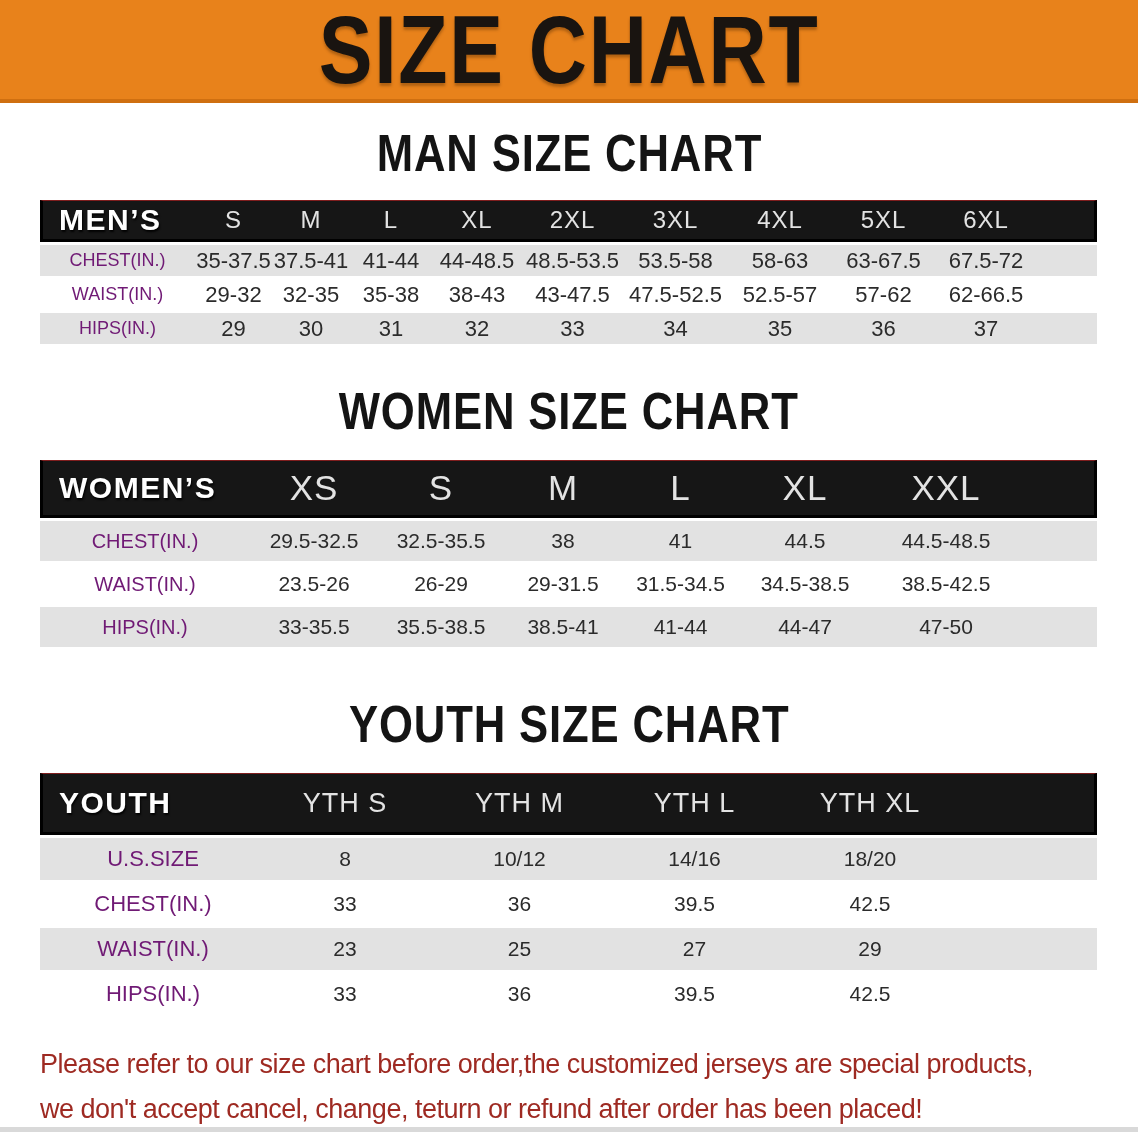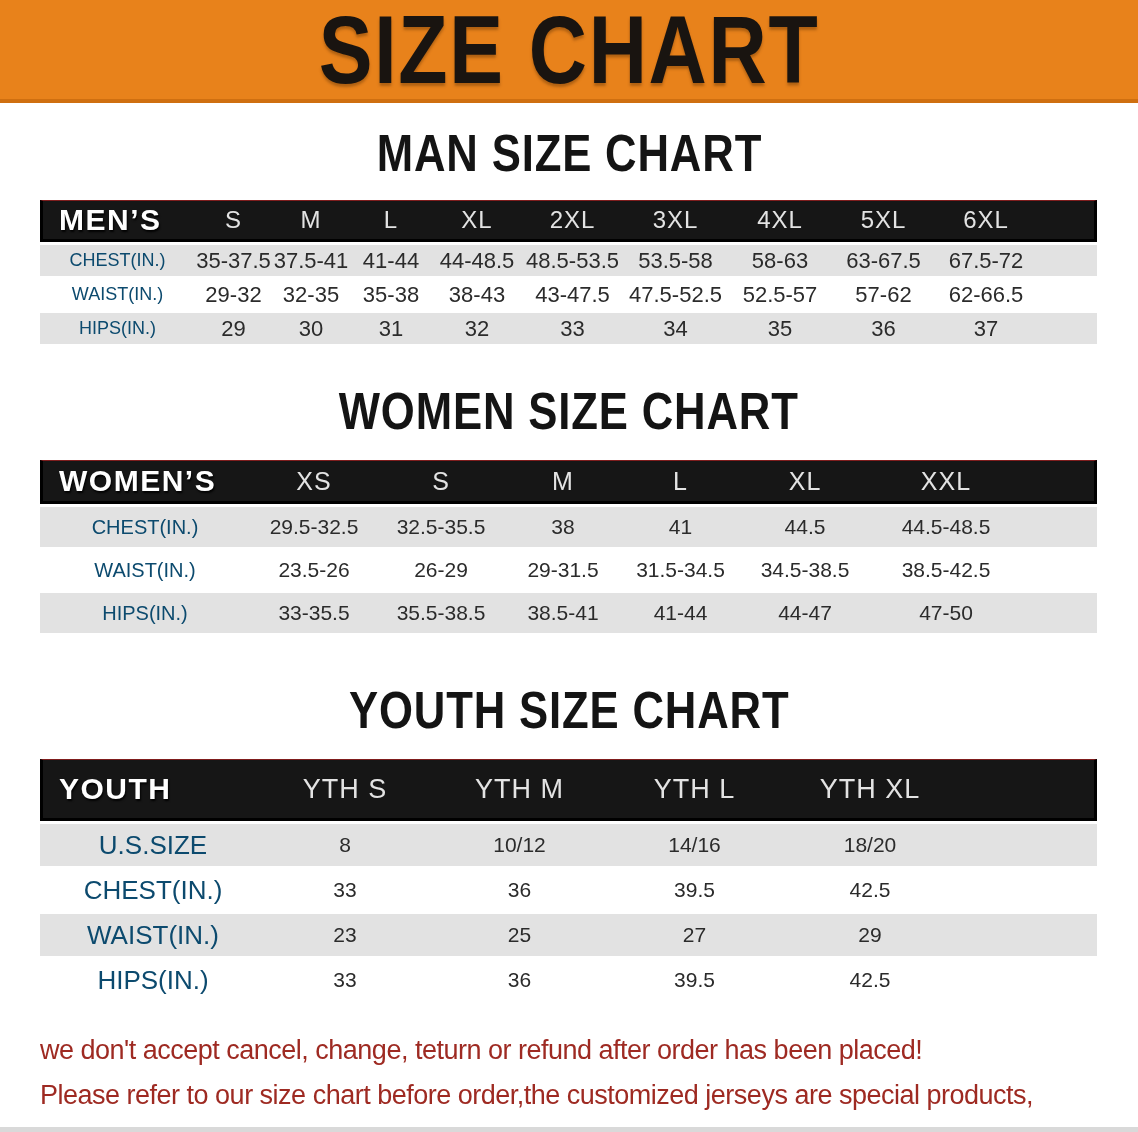--- a/index.html
+++ b/index.html
@@ -89,47 +89,47 @@
     color: #e3e3e3;
     font-weight: normal;
     text-align: center;
     letter-spacing: 1px;
   }
 
   tbody tr.stripe { background: #e2e2e2; }
   tbody tr.plain  { background: #ffffff; }
   th.rowlab {
     font-weight: normal;
-    color: #0c4a6e;
+    color: #701a75;
     text-align: center;
   }
   td.val {
     text-align: center;
     color: #2b2b2b;
   }
 
   .tbl-men th.corner   { font-size: 30px; }
   .tbl-men th.size     { font-size: 24px; }
   .tbl-men thead tr    { height: 42px; }
   .tbl-men tbody tr    { height: 31px; }
   .tbl-men th.rowlab   { font-size: 18px; }
   .tbl-men td.val      { font-size: 22px; }
 
   .tbl-women th.corner { font-size: 30px; }
-  .tbl-women th.size   { font-size: 25px; }
-  .tbl-women thead tr  { height: 44px; }
+  .tbl-women th.size   { font-size: 35px; }
+  .tbl-women thead tr  { height: 58px; }
   .tbl-women tbody tr  { height: 40px; }
   .tbl-women th.rowlab { font-size: 20px; }
   .tbl-women td.val    { font-size: 21px; }
 
   .tbl-youth th.corner { font-size: 30px; }
   .tbl-youth th.size   { font-size: 27px; }
   .tbl-youth thead tr  { height: 62px; }
   .tbl-youth tbody tr  { height: 42px; }
-  .tbl-youth th.rowlab { font-size: 26px; padding-left: 8px; }
+  .tbl-youth th.rowlab { font-size: 22px; padding-left: 8px; }
   .tbl-youth td.val    { font-size: 21px; }
 
   
   .disclaimer {
     margin: 24px 0 0 40px;
     color: #9e2a22;
     font-size: 27px;
     line-height: 45px;
     letter-spacing: -0.5px;
   }
@@ -338,18 +338,18 @@
           <td class="val">33</td>
           <td class="val">36</td>
           <td class="val">39.5</td>
           <td class="val">42.5</td>
           <td class="val"></td>
         </tr>
       </tbody>
     </table>
 
   <div class="disclaimer">
+    <div>Please refer to our size chart before order,the customized jerseys are special products,</div>
     <div>we don't accept cancel, change, teturn or refund after order has been placed!</div>
-    <div>Please refer to our size chart before order,the customized jerseys are special products,</div>
   </div>
 
   <div class="bottom-edge"></div>
 </div>
 
 </body></html>

